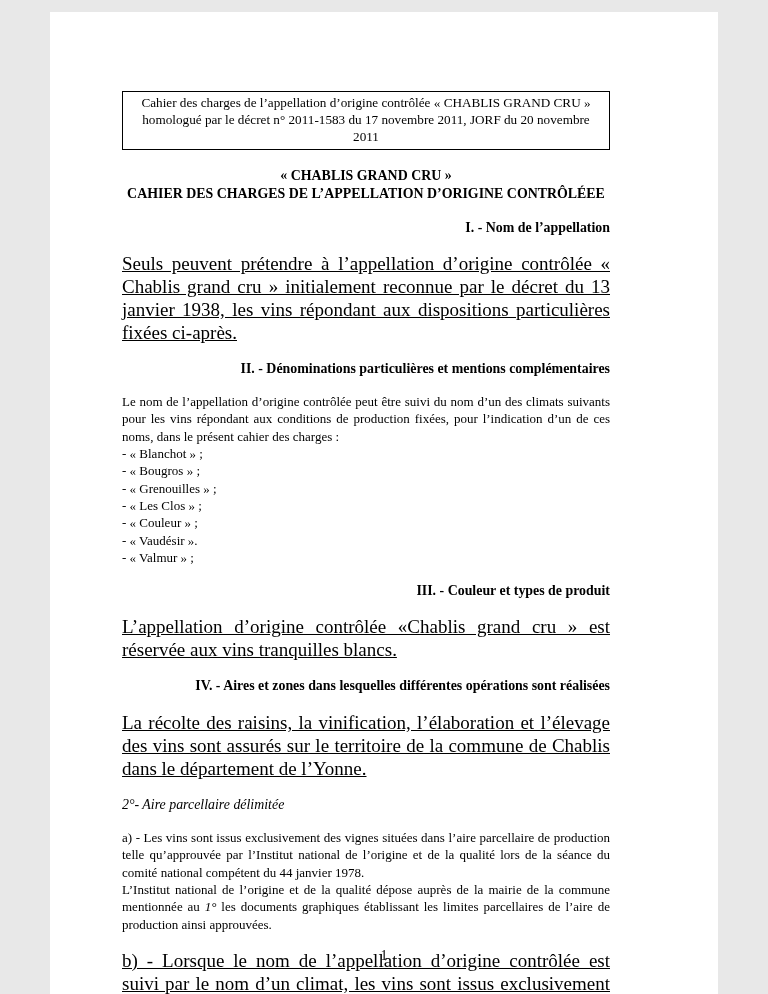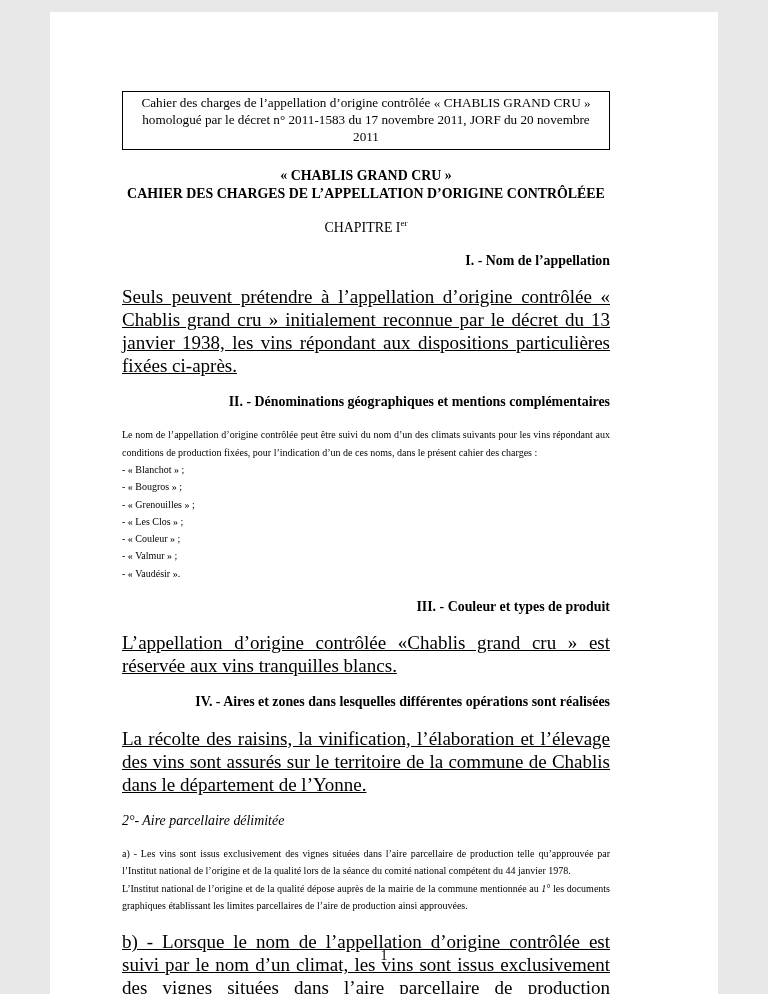--- a/index.html
+++ b/index.html
@@ -52,26 +52,26 @@
     margin-bottom: 16px;
   }
   .body-par {
     font-size: 19px;
     line-height: 23px;
     text-align: justify;
     margin-bottom: 16px;
     text-decoration: underline;
   }
   .just {
-    font-size: 10px;
+    font-size: 13px;
     line-height: 17.3px;
     text-align: justify;
   }
   .list-line {
-    font-size: 10px;
+    font-size: 13px;
     line-height: 17.3px;
     text-align: left;
   }
   .block { margin-bottom: 16px; }
   .sub-heading {
     font-style: italic;
     font-size: 13.9px;
     line-height: 17.3px;
     margin-bottom: 16px;
   }
@@ -93,37 +93,36 @@
   <div class="header-box">
     <div>Cahier des charges de l’appellation d’origine contrôlée « CHABLIS GRAND CRU »</div>
     <div>homologué par le décret n° 2011-1583 du 17 novembre 2011, JORF du 20 novembre 2011</div>
   </div>
 
   <div class="doc-title">
     <div>« CHABLIS GRAND CRU »</div>
     <div>CAHIER DES CHARGES DE L’APPELLATION D’ORIGINE CONTRÔLÉEE</div>
   </div>
 
-  <div class="chapter"><span>CHAPITRE I</span><sup>er</sup></div>
 
   <div class="h-center">I. - Nom de l’appellation</div>
 
   <div class="body-par">Seuls peuvent prétendre à l’appellation d’origine contrôlée « Chablis grand cru » initialement reconnue par le décret du 13 janvier 1938, les vins répondant aux dispositions particulières fixées ci-après.</div>
 
-  <div class="h-center">II. - Dénominations géographiques et mentions complémentaires</div>
+  <div class="h-center">II. - Dénominations particulières et mentions complémentaires</div>
 
   <div class="block">
     <div class="just">Le nom de l’appellation d’origine contrôlée peut être suivi du nom d’un des climats suivants pour les vins répondant aux conditions de production fixées, pour l’indication d’un de ces noms, dans le présent cahier des charges :</div>
     <div class="list-line">- « Blanchot » ;</div>
     <div class="list-line">- « Bougros » ;</div>
     <div class="list-line">- « Grenouilles » ;</div>
     <div class="list-line">- « Les Clos » ;</div>
     <div class="list-line">- « Couleur » ;</div>
+    <div class="list-line">- « Vaudésir ».</div>
     <div class="list-line">- « Valmur » ;</div>
-    <div class="list-line">- « Vaudésir ».</div>
   </div>
 
   <div class="h-center">III. - Couleur et types de produit</div>
 
   <div class="body-par">L’appellation d’origine contrôlée «Chablis grand cru » est réservée aux vins tranquilles blancs.</div>
 
   <div class="h-center">IV. - Aires et zones dans lesquelles différentes opérations sont réalisées</div>
 
 
   <div class="body-par">La récolte des raisins, la vinification, l’élaboration et l’élevage des vins sont assurés sur le territoire de la commune de Chablis dans le département de l’Yonne.</div>

